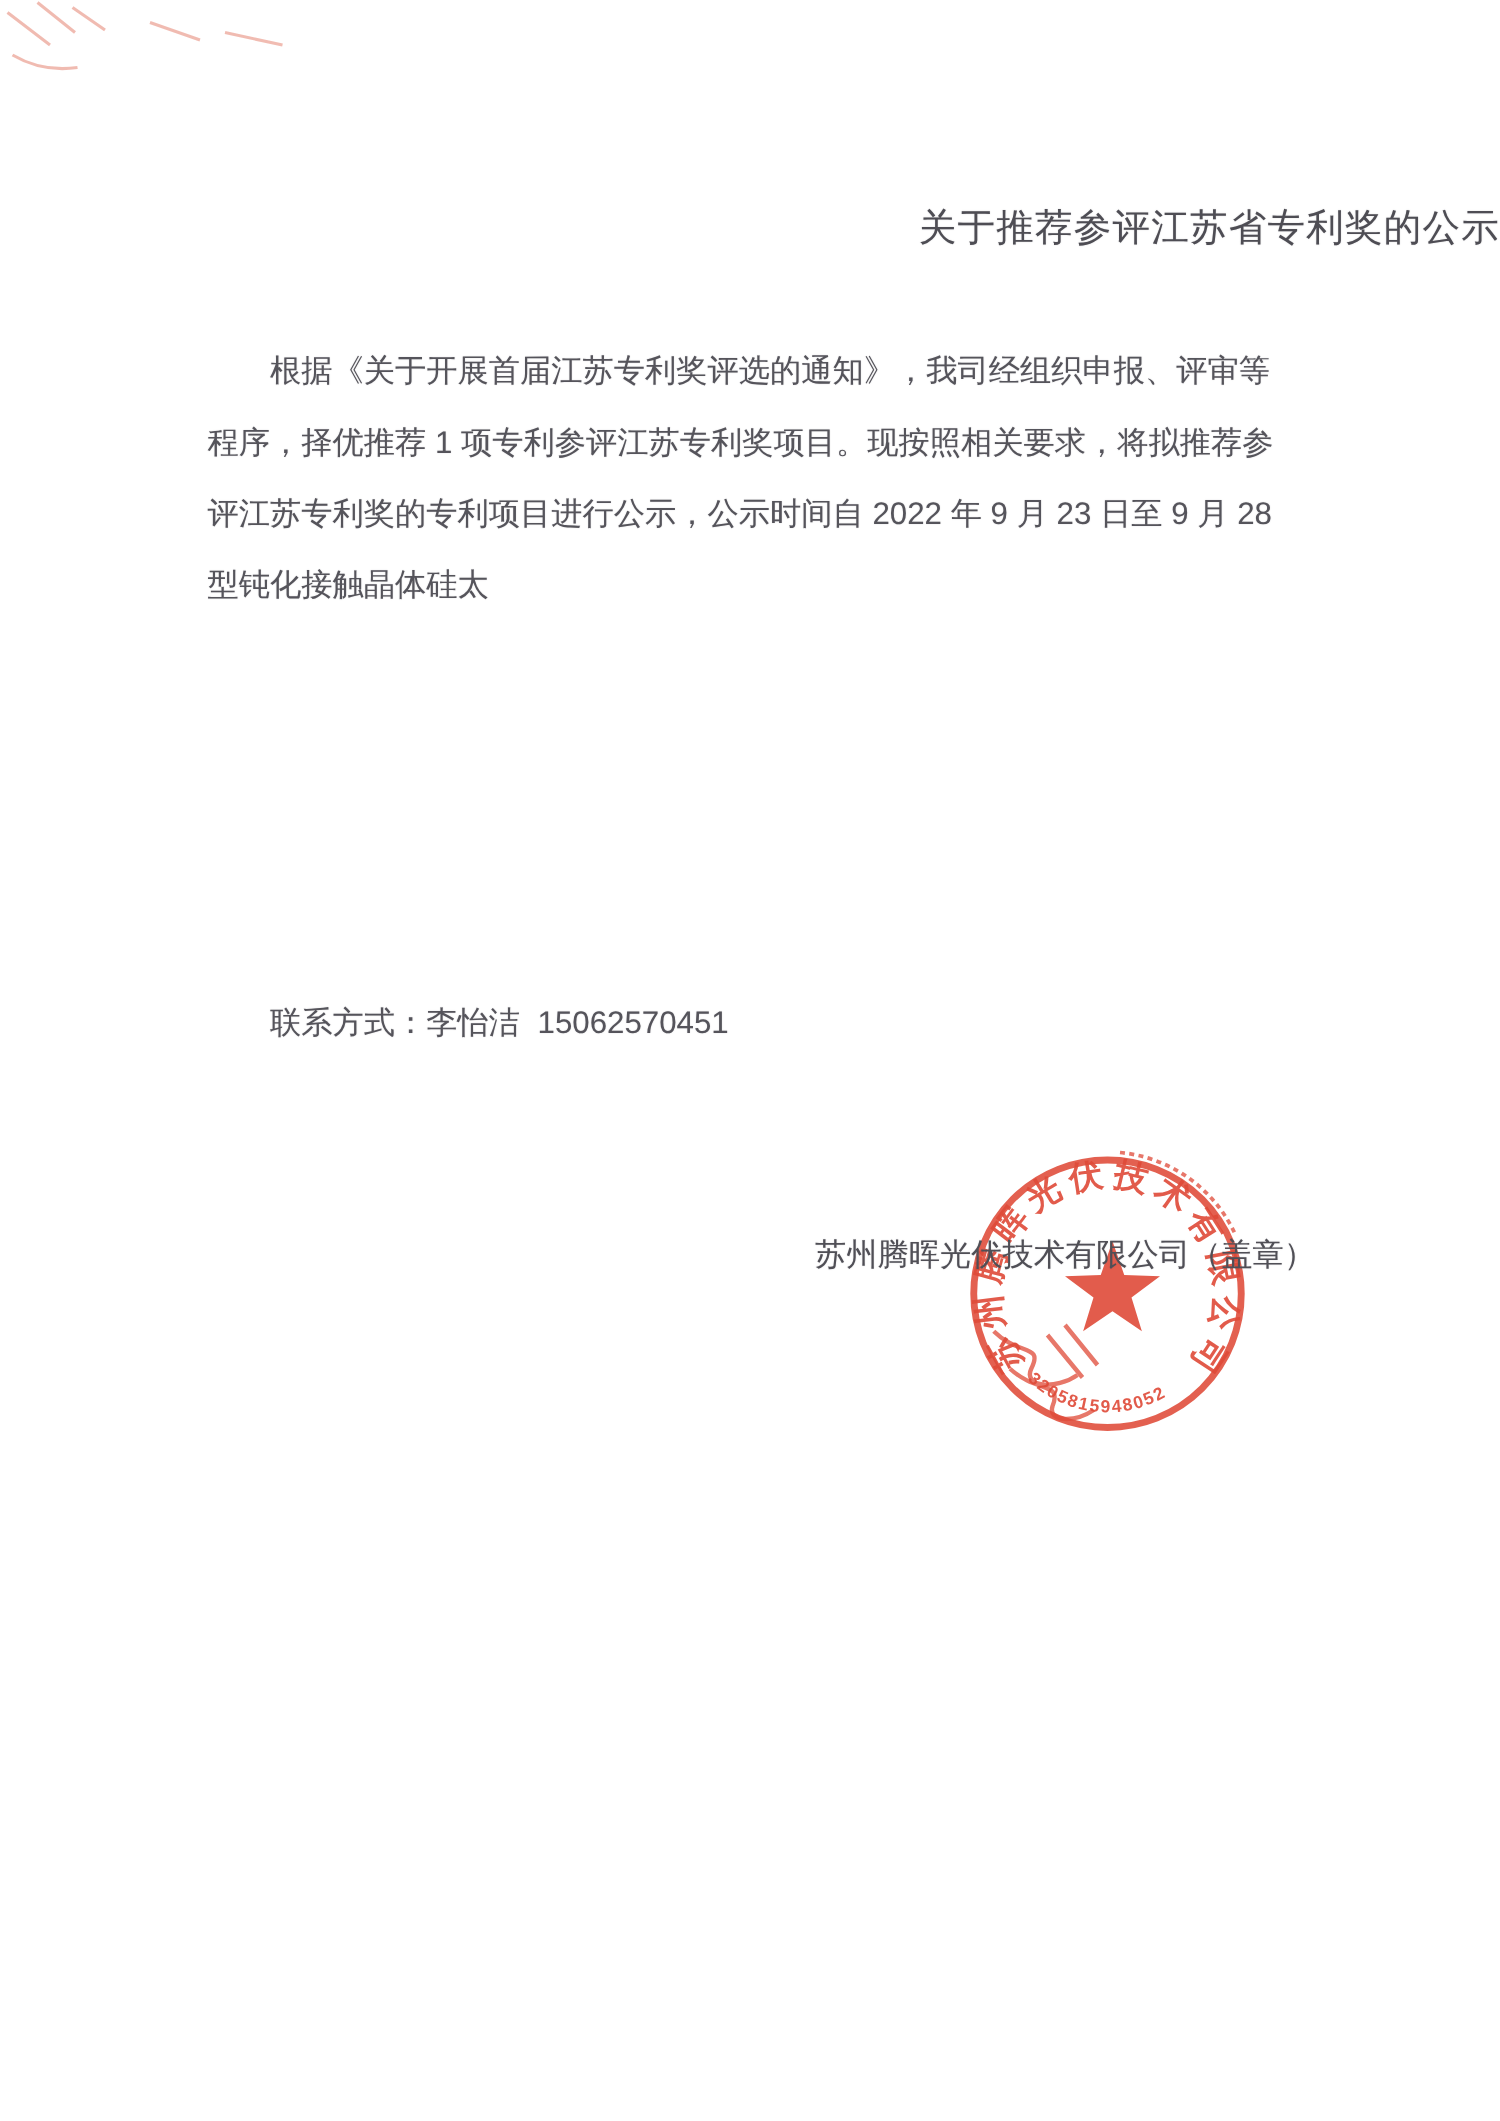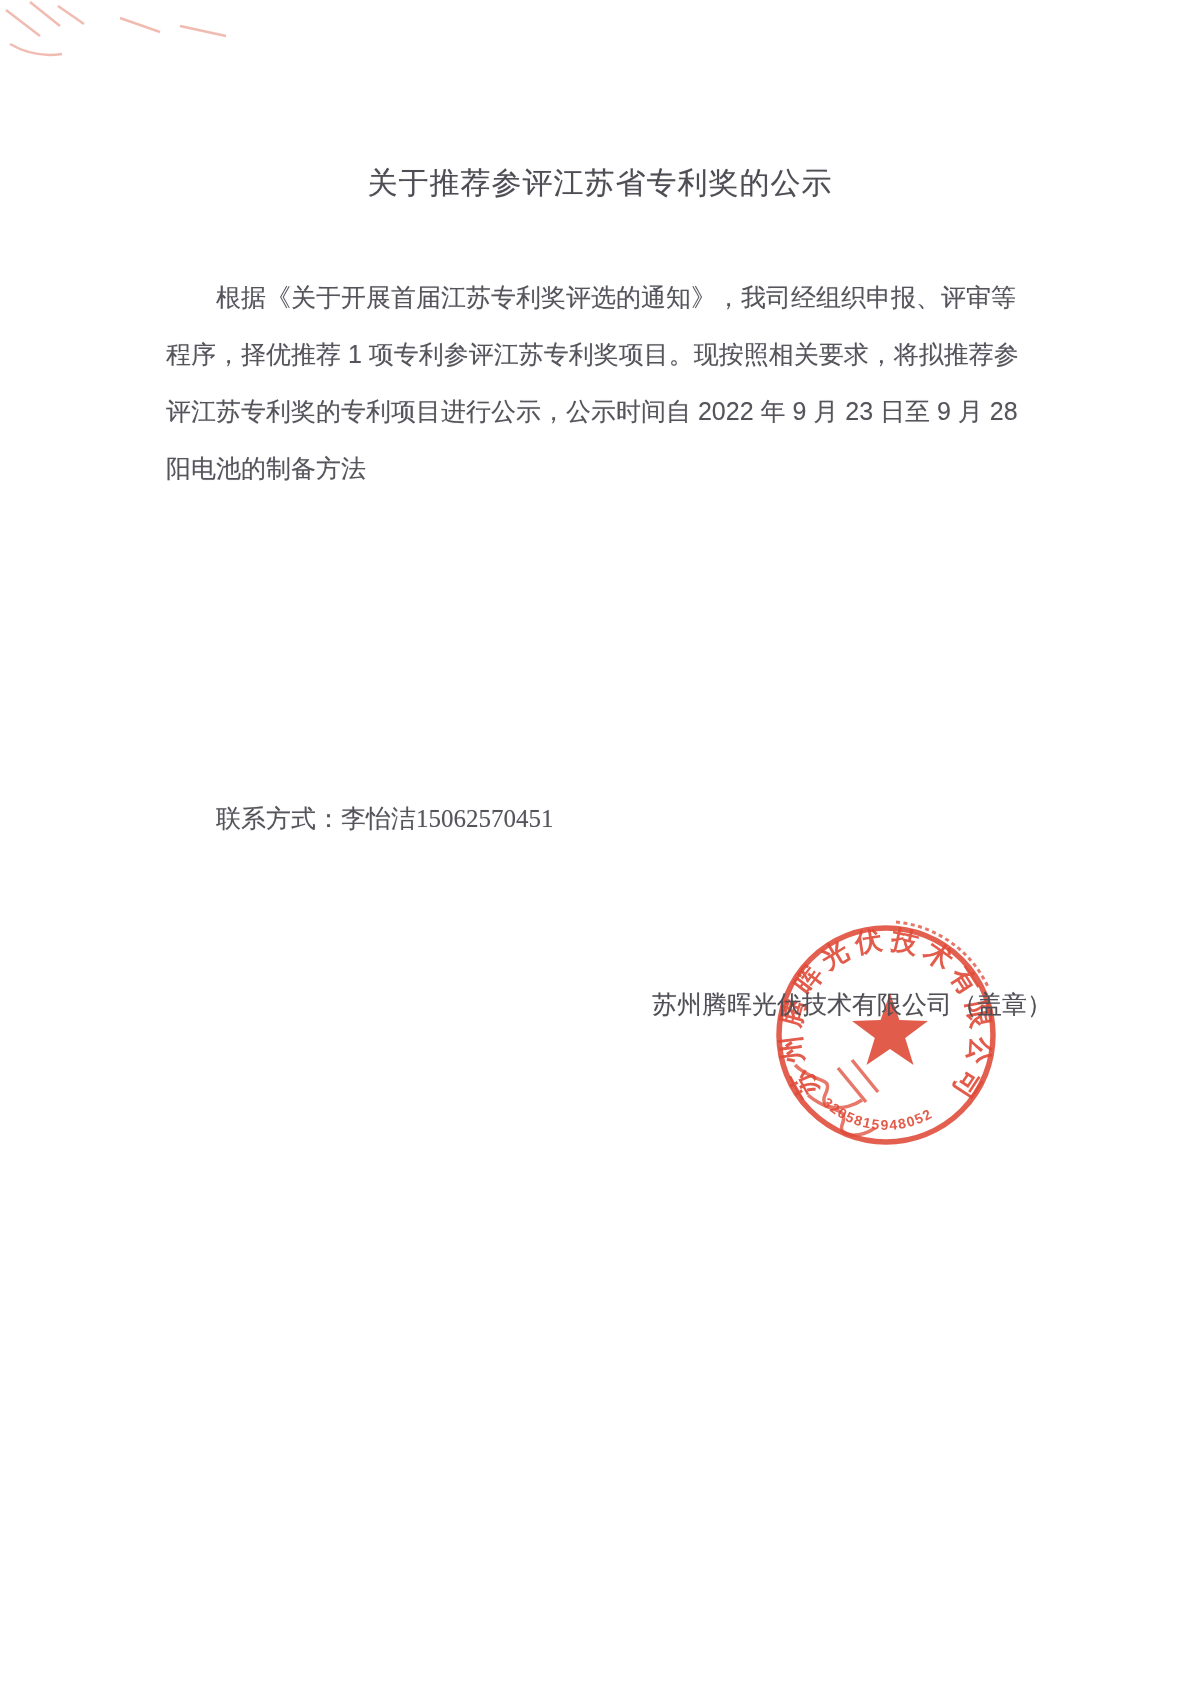--- a/index.html
+++ b/index.html
@@ -6,21 +6,21 @@
   .page{
     position:relative;
     width:1200px;height:1697px;
     margin:0 auto;
     background:#ffffff;
     overflow:hidden;
     font-family:"Liberation Sans","DejaVu Sans",sans-serif;
   }
   .doc-title{
     position:absolute;left:0;right:0;top:160px;
-    text-align:center;
+    text-align:right;
     font-size:30px;line-height:46px;
     letter-spacing:1px;
     color:#4e4d54;
     text-shadow:0 0 1px rgba(78,77,84,.35);
   }
   .body-block{
     position:absolute;left:166px;top:269px;width:766px;
     font-size:25px;line-height:57px;
     color:#55545b;
     text-shadow:0 0 1px rgba(85,84,91,.3);
@@ -28,21 +28,21 @@
   .body-line{white-space:nowrap;}
   .indent{text-indent:50px;}
   .patent-gap{display:inline-block;width:52px;}
   .contact-line{
     position:absolute;left:166px;top:790px;
     font-size:25px;line-height:57px;
     color:#55545b;
     text-indent:50px;white-space:nowrap;
     text-shadow:0 0 1px rgba(85,84,91,.3);
   }
-  .contact-phone{margin-left:0;font-family:Liberation Serif, serif;}
+  .contact-phone{margin-left:14px;}
   .sig-company{
     position:absolute;left:627px;top:976px;
     font-size:25px;line-height:57px;
     color:#504f56;white-space:nowrap;z-index:3;
     text-shadow:0 0 1px rgba(80,79,86,.3);
     margin-left:25px;
   }
   .sig-date{
     position:absolute;left:813px;top:1040px;
     font-size:25px;line-height:57px;
@@ -88,21 +88,21 @@
       <path d="M 838 1068 l 28 34 M 852 1060 l 26 32"></path>
     </g>
   </svg>
 
   <div class="doc-title">关于推荐参评江苏省专利奖的公示</div>
 
   <div class="body-block">
     <div class="body-line indent">根据《关于开展首届江苏专利奖评选的通知》，我司经组织申报、评审等</div>
     <div class="body-line">程序，择优推荐 1 项专利参评江苏专利奖项目。现按照相关要求，将拟推荐参</div>
     <div class="body-line">评江苏专利奖的专利项目进行公示，公示时间自 2022 年 9 月 23 日至 9 月 28</div>
-    <div class="body-line">阳电池的制备方法</div>
+    <div class="body-line">型钝化接触晶体硅太</div>
   </div>
 
   <div class="contact-line">
     <span>联系方式：</span><span>李怡洁</span><span class="contact-phone">15062570451</span>
   </div>
 
   <div class="sig-company">苏州腾晖光伏技术有限公司（盖章）</div>
 
 </div>
 

